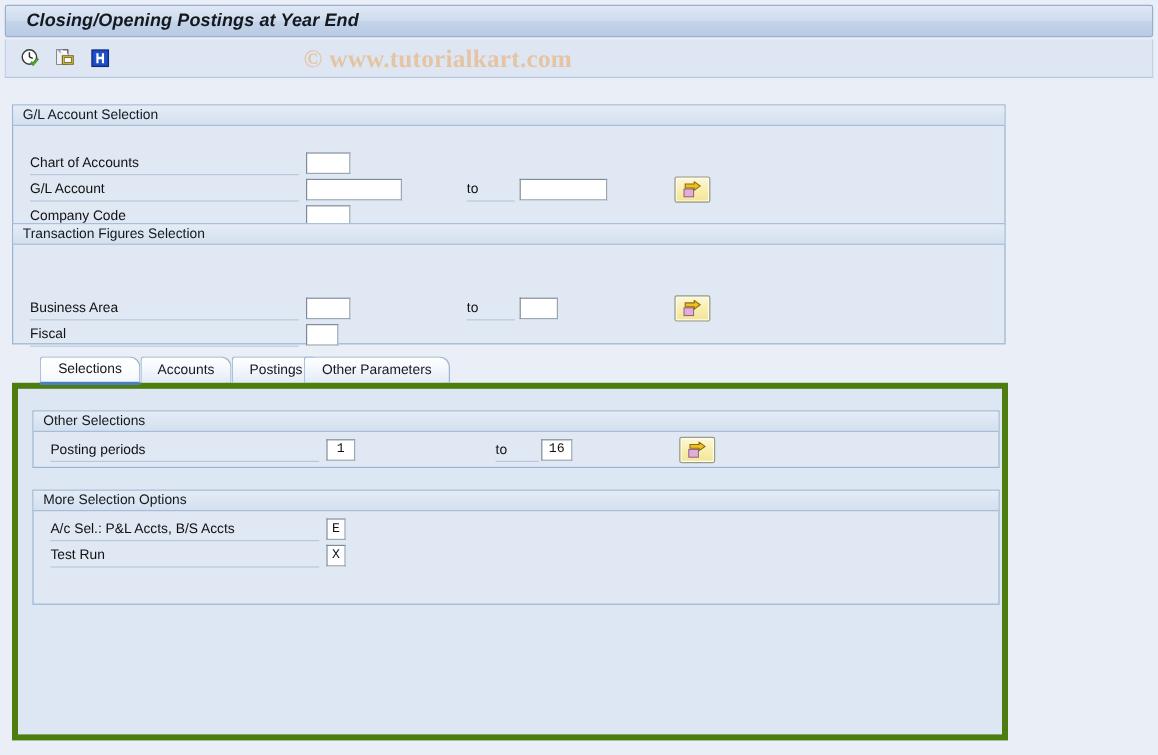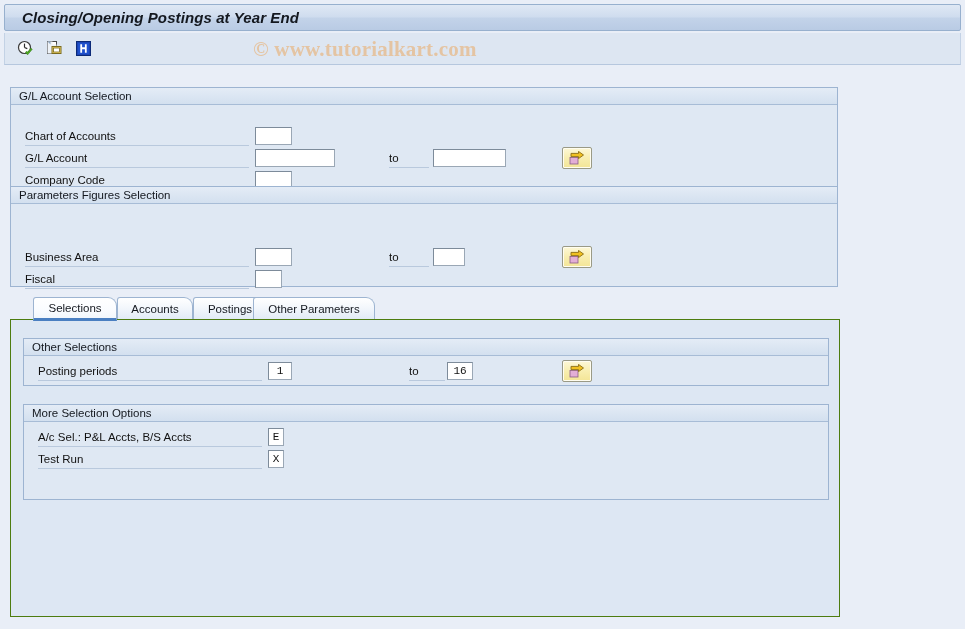--- a/index.html
+++ b/index.html
@@ -173,21 +173,21 @@
     border-bottom: 3px solid #4a7fc1;
     height: 24px;
     z-index: 5;
     font-weight: normal;
   }
   #tabpanel {
     position: absolute;
     left: 10px; top: 319px;
     width: 830px; height: 298px;
     background: #dde7f3;
-    border: 1px solid #4d7c0f;
+    border: 5px solid #4d7c0f;
   }
 
   .sub-gb {
     position: absolute;
     background: #dfe8f3;
     border: 1px solid #9db4d1;
   }
 </style>
 </head>
 <body>
@@ -257,21 +257,21 @@
     <div class="row" style="top:65px;">
       <span class="lbl">Company Code</span>
       <div class="guide" style="width:224px;"></div>
       <input class="inp" style="left: 244px; width: 37px;" value="">
     </div>
 
   </div>
 </div>
 
 <div class="groupbox" style="left:10px; top:186px; width:828px; height:101px;">
-  <div class="gb-header">Parameters Figures Selection</div>
+  <div class="gb-header">Transaction Figures Selection</div>
   <div class="gb-body" style="height:82px;">
 
 
     <div class="row" style="top:43px;">
       <span class="lbl">Business Area</span>
       <div class="guide" style="width:224px;"></div>
       <input class="inp" style="left: 244px; width: 37px;" value="">
       <span class="to-lbl" style="left:378px;">to</span>
       <div class="to-guide" style="left:378px; bottom:2px; width:40px;"></div>
       <input class="inp" style="left: 422px; width: 32px;" value="">

